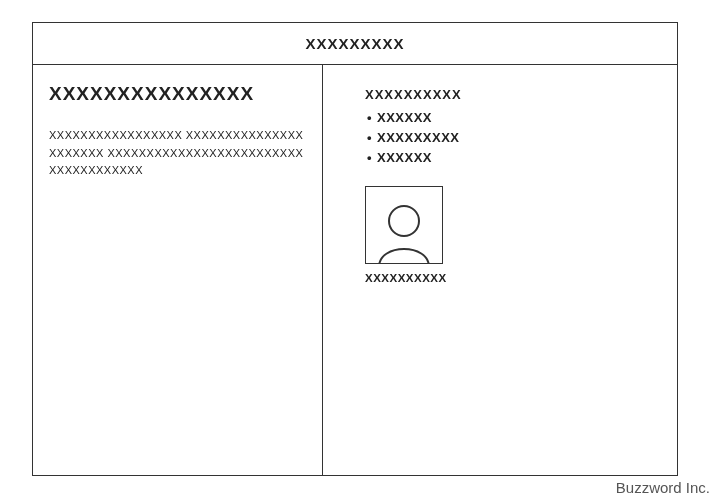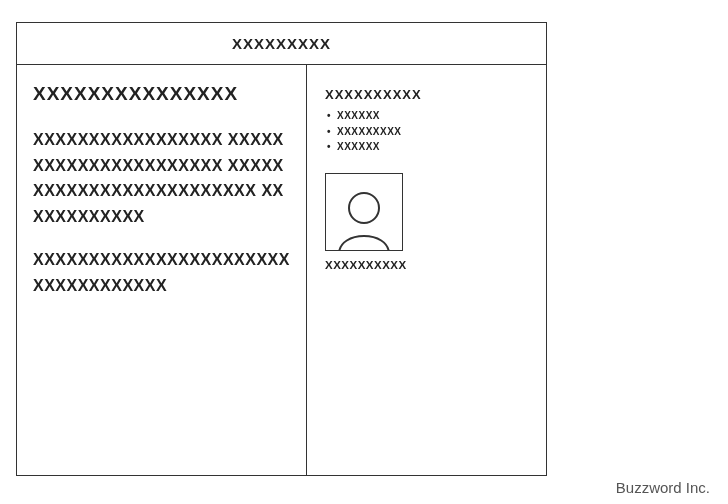--- a/index.html
+++ b/index.html
@@ -5,79 +5,79 @@
     * { box-sizing: border-box; margin: 0; padding: 0; }
     body {
       width: 728px;
       height: 504px;
       font-family: "Helvetica Neue", Arial, sans-serif;
       background: #fff;
       position: relative;
     }
     .frame {
       position: absolute;
-      left: 16px;
+      left: 32px;
       top: 22px;
-      width: 531px;
+      width: 646px;
       height: 454px;
       border: 1.5px solid #333;
     }
     .header {
       height: 42px;
       border-bottom: 1.5px solid #333;
       display: flex;
       align-items: center;
       justify-content: center;
       font-weight: bold;
       font-size: 15px;
       letter-spacing: 1px;
       color: #222;
     }
     .body {
       display: flex;
       height: calc(100% - 42px);
+      gap: 24px;
     }
     .main {
       width: 290px;
       border-right: 1.5px solid #333;
       padding: 18px 16px 16px 16px;
     }
     .main h1 {
       font-size: 19px;
       font-weight: bold;
       letter-spacing: 1px;
       color: #222;
       margin-bottom: 22px;
     }
     .para {
-      font-size: 16px;
+      font-size: 11px;
       line-height: 1.6;
       color: #222;
       letter-spacing: 0.5px;
       margin-bottom: 18px;
       word-break: break-all;
-      font-weight: bold;
     }
     .sidebar {
       flex: 1;
       padding: 22px 18px 16px 18px;
     }
     .side-title {
       font-size: 13px;
       font-weight: bold;
       letter-spacing: 1px;
       color: #222;
       margin-bottom: 6px;
     }
     .side-list {
       list-style: none;
       margin-bottom: 18px;
     }
     .side-list li {
-      font-size: 10px;
+      font-size: 13px;
       font-weight: bold;
       color: #222;
       letter-spacing: 0.5px;
       line-height: 1.55;
     }
     .side-list li::before {
       content: "•";
       display: inline-block;
       width: 10px;
       margin-left: 2px;
@@ -115,21 +115,20 @@
 <body>
 
 <div class="frame">
   <div class="header">
     <span>XXXXXXXXX</span>
   </div>
   <div class="body">
     <div class="main">
       <h1>XXXXXXXXXXXXXXX</h1>
       <div class="para">XXXXXXXXXXXXXXXXX XXXXXXXXXXXXXXXXXXXXXX XXXXXXXXXXXXXXXXXXXXXXXXX XXXXXXXXXXXX</div>
-      <div class="para">XXXXXXXXXXXXXXXXXXXXXXX XXXXXXXXXXXX</div>
     </div>
     <div class="sidebar">
       <div class="side-title">XXXXXXXXXX</div>
       <ul class="side-list">
         <li>XXXXXX</li>
         <li>XXXXXXXXX</li>
         <li>XXXXXX</li>
       </ul>
       <div class="avatar-box">
         <svg width="70" height="70" viewBox="0 0 70 70">

